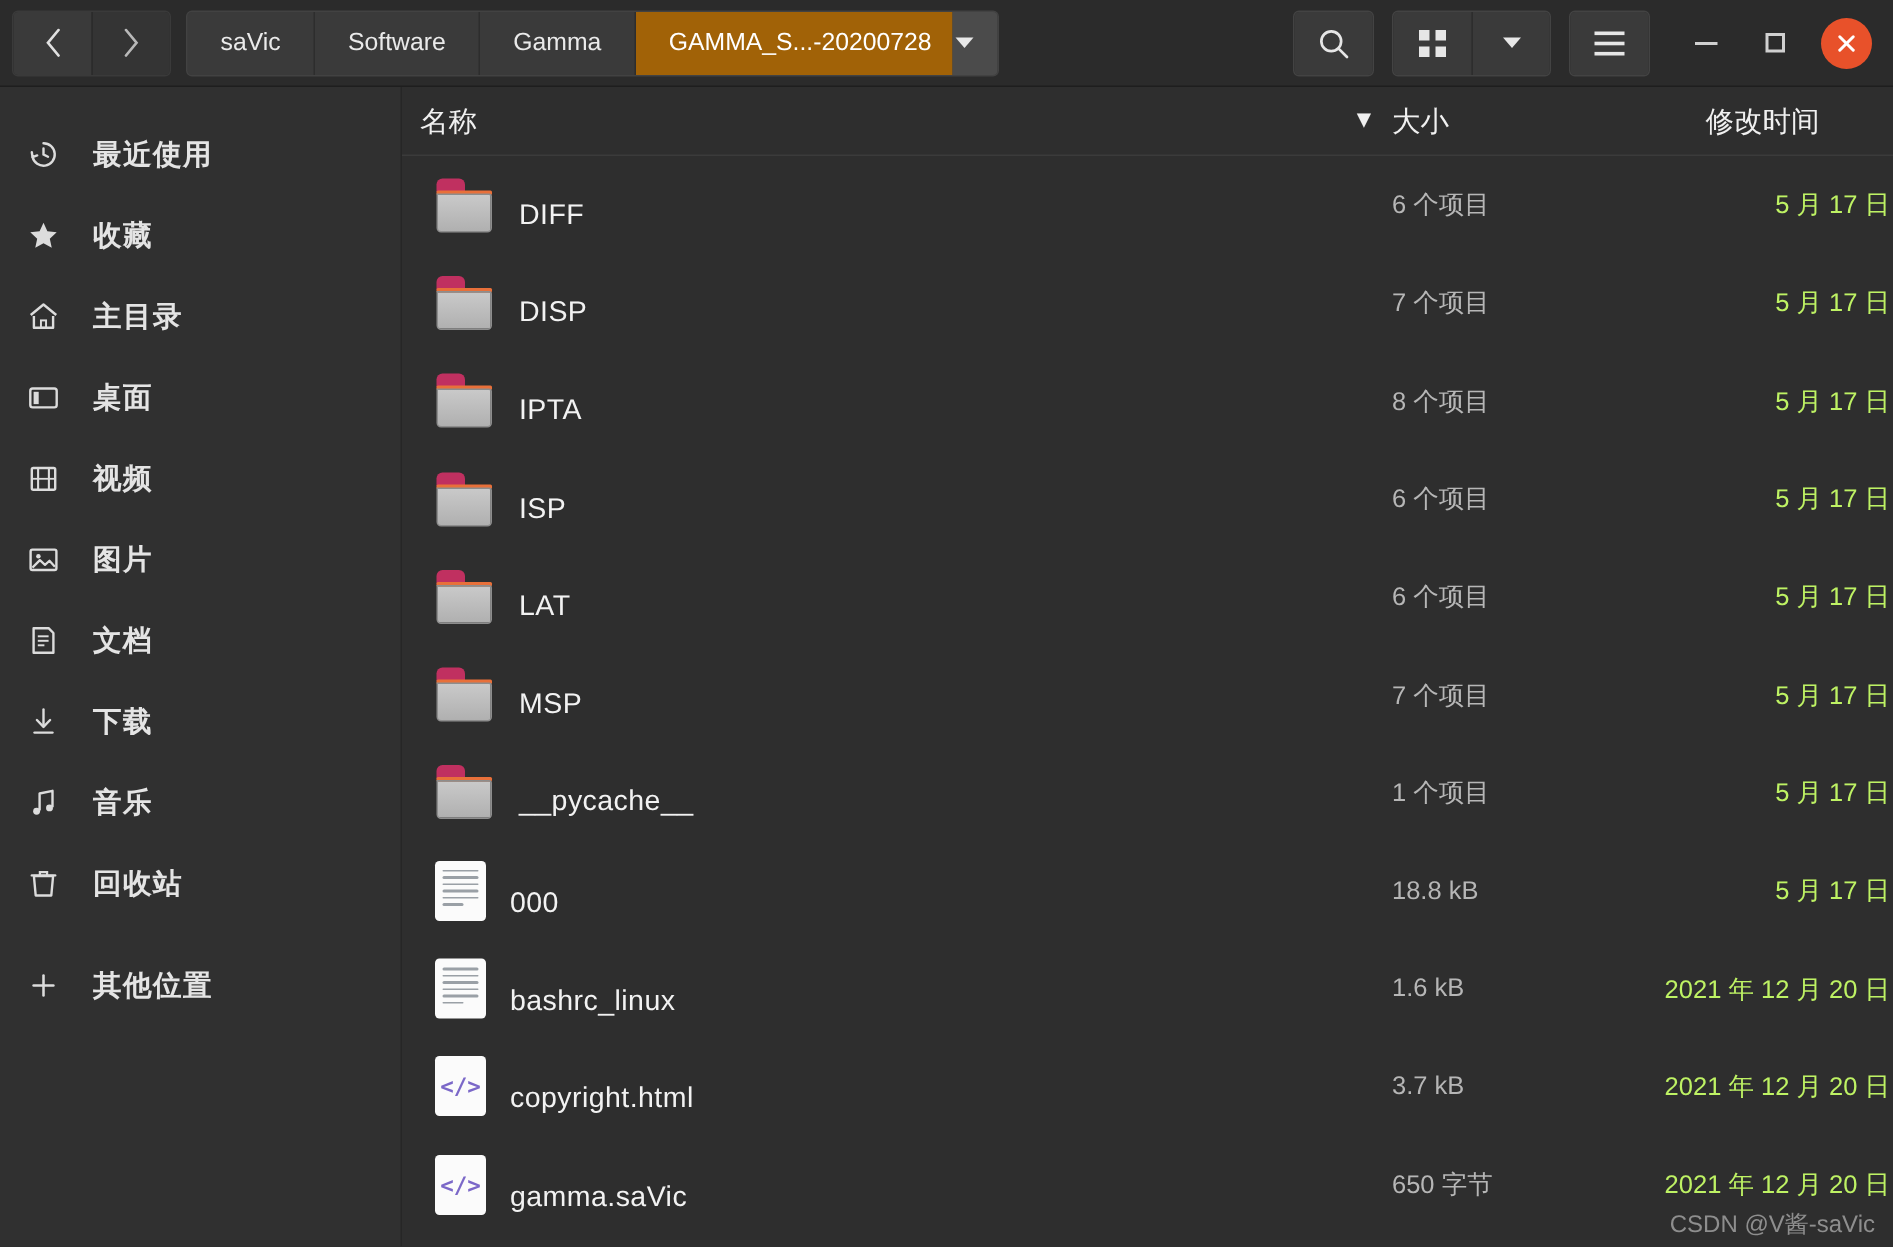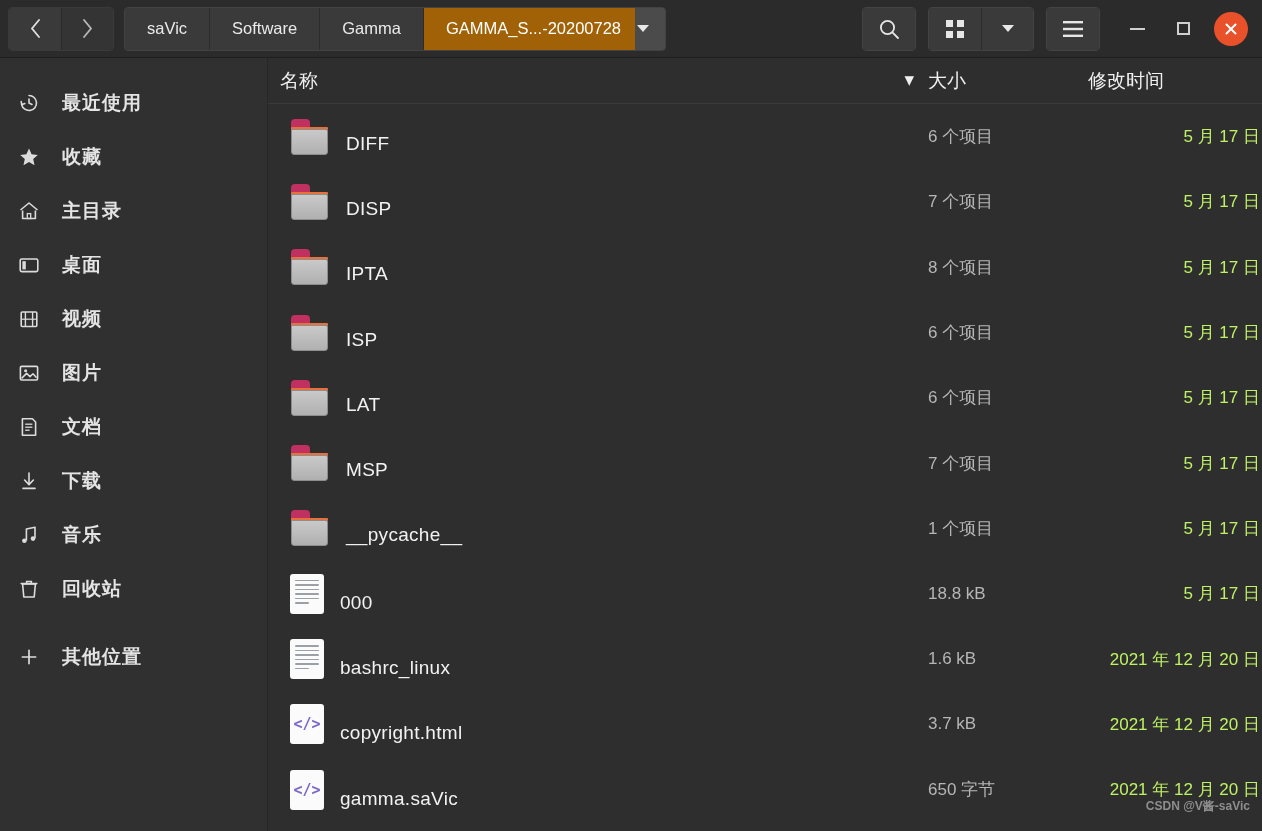--- a/index.html
+++ b/index.html
@@ -148,21 +148,21 @@
   .col-head {
     display: flex; align-items: center;
     height: 46px;
     border-bottom: 1px solid #3b3b3b;
     color: #f0f0f0;
     font-size: 19px;
   }
   .ch-name { width: 660px; padding-left: 12px; display:flex; align-items:flex-start; cursor: pointer; gap: 38px; }
   .ch-sort { margin-left: auto; margin-right: 14px; }
   .ch-size { width: 160px; cursor: pointer; }
-  .ch-mod  { flex: 1; text-align: left; padding-right: 0px; cursor: pointer; }
+  .ch-mod  { flex: 1; text-align: center; padding-right: 0px; cursor: pointer; }
 
   .row {
     display: flex; align-items: center;
     height: 65.3px;
     cursor: pointer;
   }
   .r-name { width: 660px; display: flex; align-items: flex-end; padding-left: 22px; }
   .r-lbl { color: #f2f2f2; font-size: 19px; margin-left: 16px; letter-spacing: .3px; }
   .r-size { width: 160px; color: #b6b6b6; font-size: 17px; }
   .r-mod  { flex: 1; color: #bef264; font-size: 17px; text-align: right; padding-right: 2px; }
@@ -204,24 +204,23 @@
   
   .ico-html {
     position: relative; width: 34px; height: 40px; flex-shrink: 0;
     background: #fbfbfb; border-radius: 3px;
     display: flex; align-items: center; justify-content: center;
     color: #7b68c8; font-size: 15px; font-weight: bold;
     font-family: "DejaVu Sans Mono", monospace;
   }
 
   .watermark {
-    position: absolute; right: 12px; bottom: 16px;
-    color: #8e8e8e; font-size: 12px;
+    position: absolute; right: 12px; bottom: 4px;
+    color: #8e8e8e; font-size: 16px;
     pointer-events: none;
-    font-weight: bold;
   }
 </style>
 </head>
 <body>
 
 <div class="headerbar">
 
   <div class="nav-group">
     <div class="nav-btn back">
       <svg width="11" height="19" viewBox="0 0 11 19">

